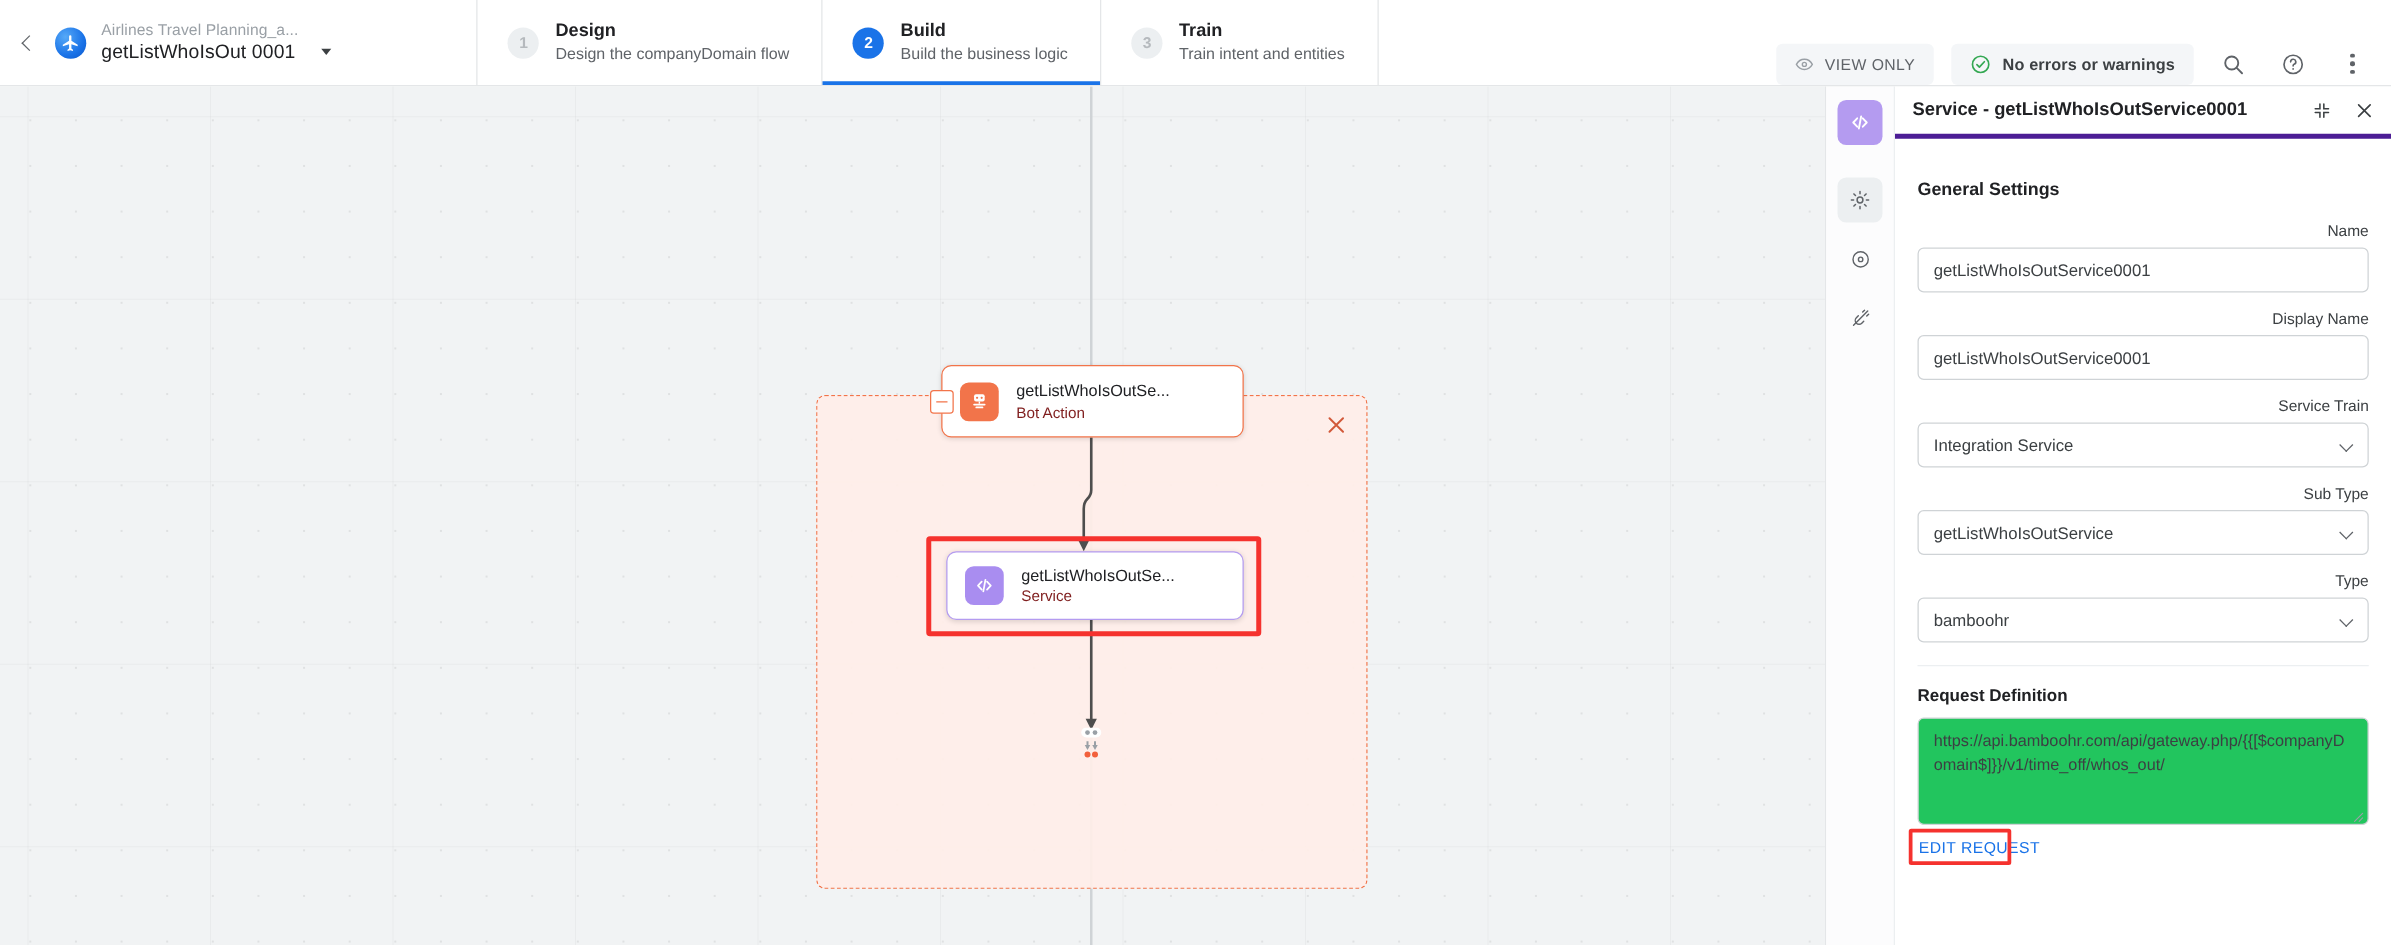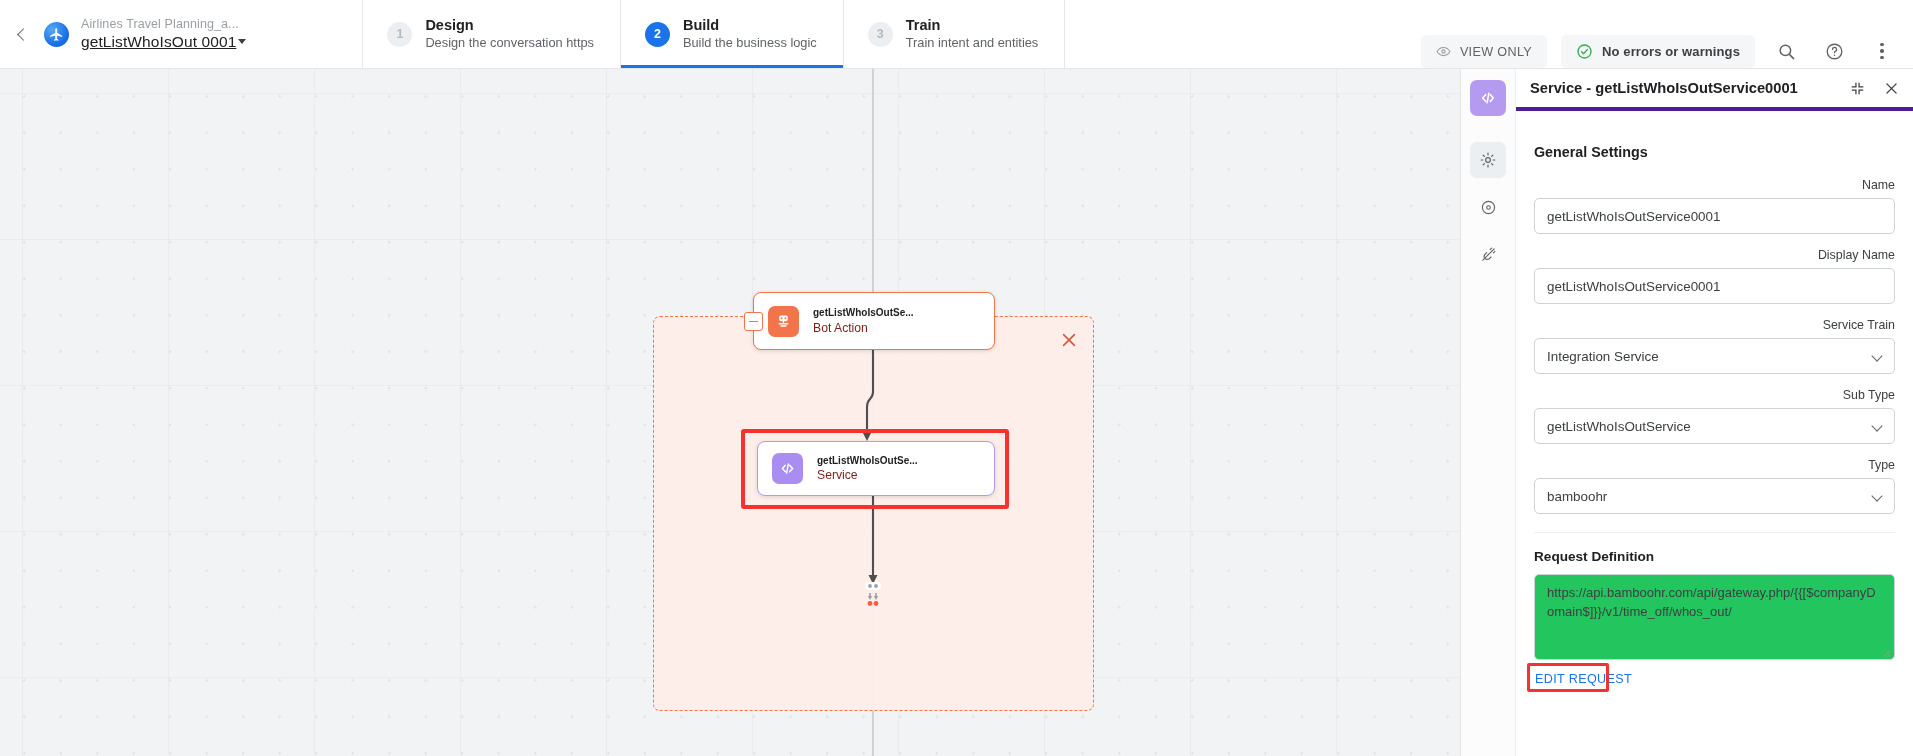--- a/index.html
+++ b/index.html
@@ -31,21 +31,21 @@
   .tb-brand { display: flex; align-items: center; gap: 12px; padding-right: 18px; }
   .brand-logo {
     width: 25px; height: 25px; border-radius: 50%;
     background: radial-gradient(circle at 33% 30%, #56a9f7 0%, #1a73e8 60%, #0b57c9 100%);
     display: flex; align-items: center; justify-content: center;
     flex: none;
   }
   .brand-logo svg { display:block; }
   .brand-texts { display: flex; flex-direction: column; justify-content: center; line-height: 1.25; }
   .brand-sub { font-size: 12.5px; color: #9aa0a6; letter-spacing: .1px; }
-  .brand-title-row { display: flex; align-items: center; gap: 2px; text-decoration: underline; }
+  .brand-title-row { display: flex; align-items: center; gap: 21px; }
   .brand-title { font-size: 15.5px; color: #202124; letter-spacing: .1px; }
   .caret-down { width: 0; height: 0; border-left: 4.5px solid transparent; border-right: 4.5px solid transparent; border-top: 5.5px solid #3c4043; }
 
   .tb-steps { display: flex; align-items: stretch; margin-left: 98px; }
   .step {
     display: flex; align-items: center; gap: 13px;
     padding: 0 26px 0 24px;
     border-left: 1px solid #e4e6e8;
     cursor: pointer; position: relative;
     min-width: 205px;
@@ -133,21 +133,21 @@
     left: 757px; top: 372px; width: 238px; height: 55px;
     border: 1.3px solid #b49bf0;
   }
   .node-icon {
     width: 31px; height: 31px; border-radius: 7px;
     display: flex; align-items: center; justify-content: center; flex: none;
   }
   .node-icon.orange { background: #f2744a; }
   .node-icon.purple { background: #a98df0; }
   .node-texts { display: flex; flex-direction: column; line-height: 1.32; overflow: hidden; }
-  .node-title { font-size: 10px; font-weight: bold; color: #202124; white-space: nowrap; }
+  .node-title { font-size: 13px; font-weight: normal; color: #202124; white-space: nowrap; }
   .node-sub { font-size: 12.2px; color: #7f1d1d; white-space: nowrap; }
 
   .collapse-handle {
     position: absolute; left: 744px; top: 243px;
     width: 19px; height: 19px; border-radius: 3px;
     background: #ffffff; border: 1.4px solid #f2744a;
     display: flex; align-items: center; justify-content: center; cursor: pointer;
     z-index: 5;
   }
   .collapse-handle i { width: 9px; height: 1.8px; background: #f2744a; display: block; }
@@ -247,21 +247,21 @@
         <span class="caret-down"></span>
       </span>
     </div>
   </div>
 
   <div class="tb-steps">
     <div class="step">
       <span class="step-badge">1</span>
       <span class="step-texts">
         <span class="step-title">Design</span>
-        <span class="step-desc">Design the conversation https</span>
+        <span class="step-desc">Design the companyDomain flow</span>
       </span>
     </div>
     <div class="step active">
       <span class="step-badge">2</span>
       <span class="step-texts">
         <span class="step-title">Build</span>
         <span class="step-desc">Build the business logic</span>
       </span>
     </div>
     <div class="step">

